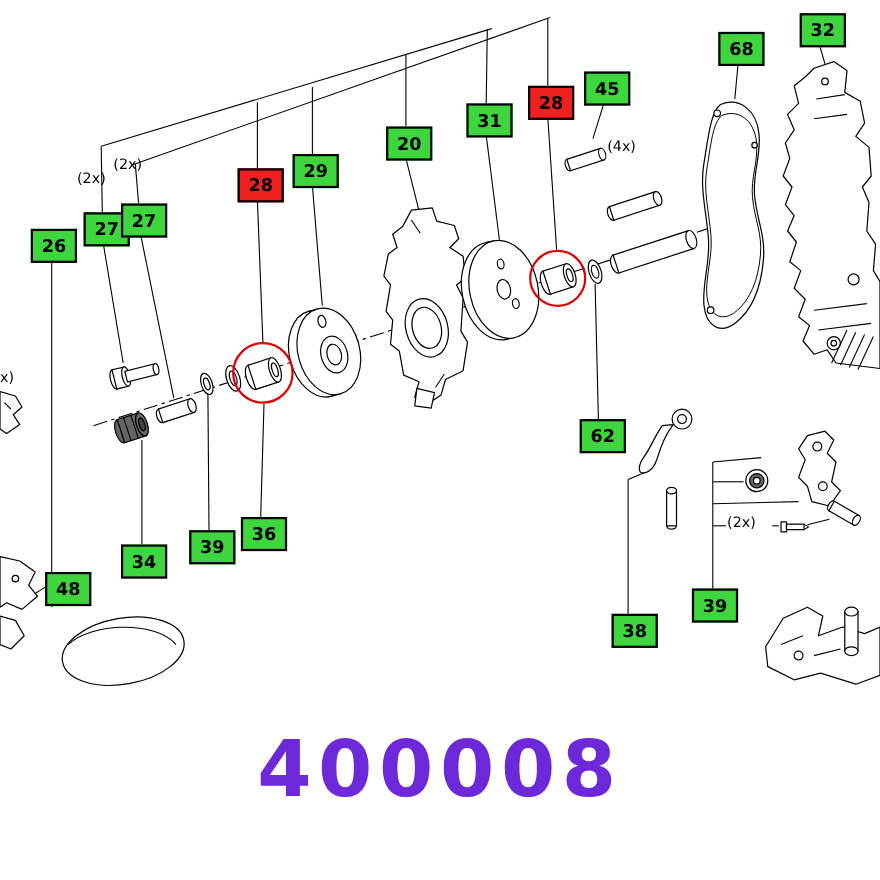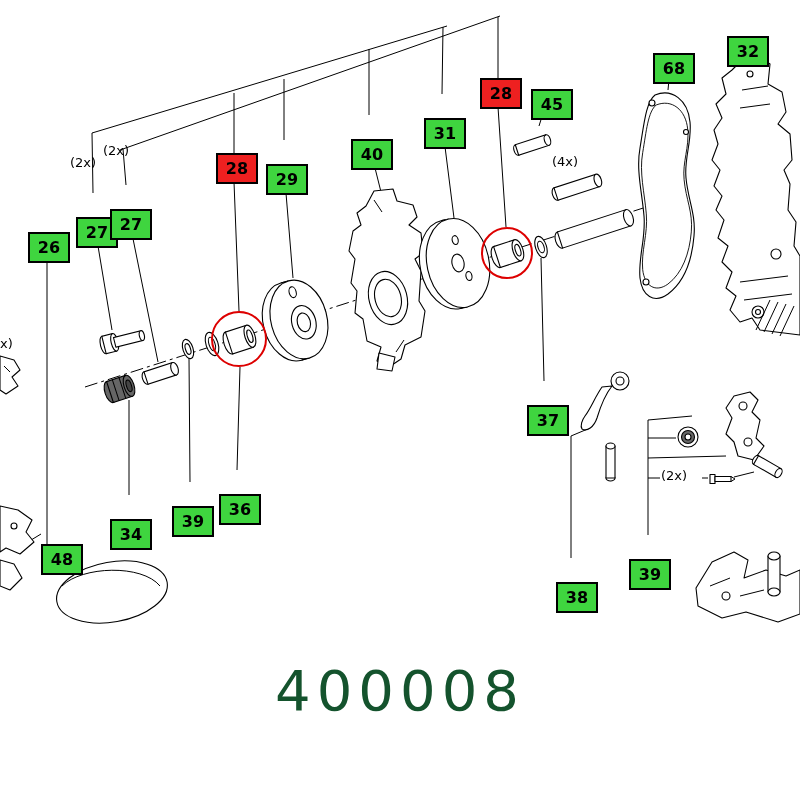--- a/index.html
+++ b/index.html
@@ -8,25 +8,25 @@
   svg.drawing{position:absolute;left:0;top:0;}
   svg .ln{stroke:var(--line-color,#000);stroke-width:1;fill:none;}
   svg .axis{stroke:var(--line-color,#000);stroke-width:1;fill:none;stroke-dasharray:13 4 3 4;}
   svg .part{stroke:var(--line-color,#000);stroke-width:1.1;fill:#fff;stroke-linejoin:round;}
   svg .dark{fill:#666;}
   svg .darker{fill:#444;}
   svg .hl{stroke:var(--highlight-red,#d00);stroke-width:2;fill:none;}
   .label{position:absolute;width:38px;height:27px;border:2px solid #000;box-sizing:content-box;
          display:flex;align-items:center;justify-content:center;
          font-size:16px;font-weight:bold;color:#000;z-index:5;}
-  .label.green{background:var(--label-green,#3fd53f);margin-top:24px;}
+  .label.green{background:var(--label-green,#3fd53f);}
   .label.red{background:var(--label-red,#ee2020);text-align:center;}
   .qty{position:absolute;font-size:13px;color:#000;z-index:4;white-space:nowrap;}
   .partnum{position:absolute;left:0;top:658px;width:100%;text-align:center;
-           font-size:56px;font-weight:normal;letter-spacing:6px;color:#14532d;z-index:3;}
+           font-size:71px;font-weight:bold;letter-spacing:6px;color:#6d28d9;z-index:3;}
 </style>
 </head>
 <body>
 
 <div class="stage">
 
   <svg class="drawing" width="800" height="800" viewBox="0 0 800 800">
 
     <path class="axis" d="M85,387 L662,202"></path>
 
@@ -249,35 +249,35 @@
 
     <circle class="hl" cx="239" cy="339" r="27"></circle>
     <circle class="hl" cx="507" cy="253" r="25"></circle>
   </svg>
 
   <div class="label green" style="left:28px;top:208px">26</div>
   <div class="label green" style="left:76px;top:193px">27</div>
   <div class="label green" style="left:110px;top:185px">27</div>
   <div class="label red" style="left:216px;top:153px">28</div>
   <div class="label green" style="left:266px;top:140px">29</div>
-  <div class="label green" style="left:351px;top:115px">40</div>
+  <div class="label green" style="left:351px;top:115px">20</div>
   <div class="label green" style="left:424px;top:94px">31</div>
   <div class="label red" style="left:480px;top:78px">28</div>
   <div class="label green" style="left:531px;top:65px">45</div>
   <div class="label green" style="left:653px;top:29px">68</div>
   <div class="label green" style="left:727px;top:12px">32</div>
   <div class="label green" style="left:41px;top:520px">48</div>
   <div class="label green" style="left:110px;top:495px">34</div>
   <div class="label green" style="left:172px;top:482px">39</div>
   <div class="label green" style="left:219px;top:470px">36</div>
-  <div class="label green" style="left:527px;top:381px">37</div>
+  <div class="label green" style="left:527px;top:381px">62</div>
   <div class="label green" style="left:556px;top:558px">38</div>
   <div class="label green" style="left:629px;top:535px">39</div>
 
   <div class="qty" style="left:70px;top:155px">(2x)</div>
   <div class="qty" style="left:103px;top:143px">(2x)</div>
-  <div class="qty" style="left:552px;top:154px">(4x)</div>
+  <div class="qty" style="left:552px;top:126px">(4x)</div>
   <div class="qty" style="left:661px;top:468px">(2x)</div>
   <div class="qty" style="left:0px;top:336px">x)</div>
 
   <div class="partnum">400008</div>
 
 </div>
 
 </body></html>

